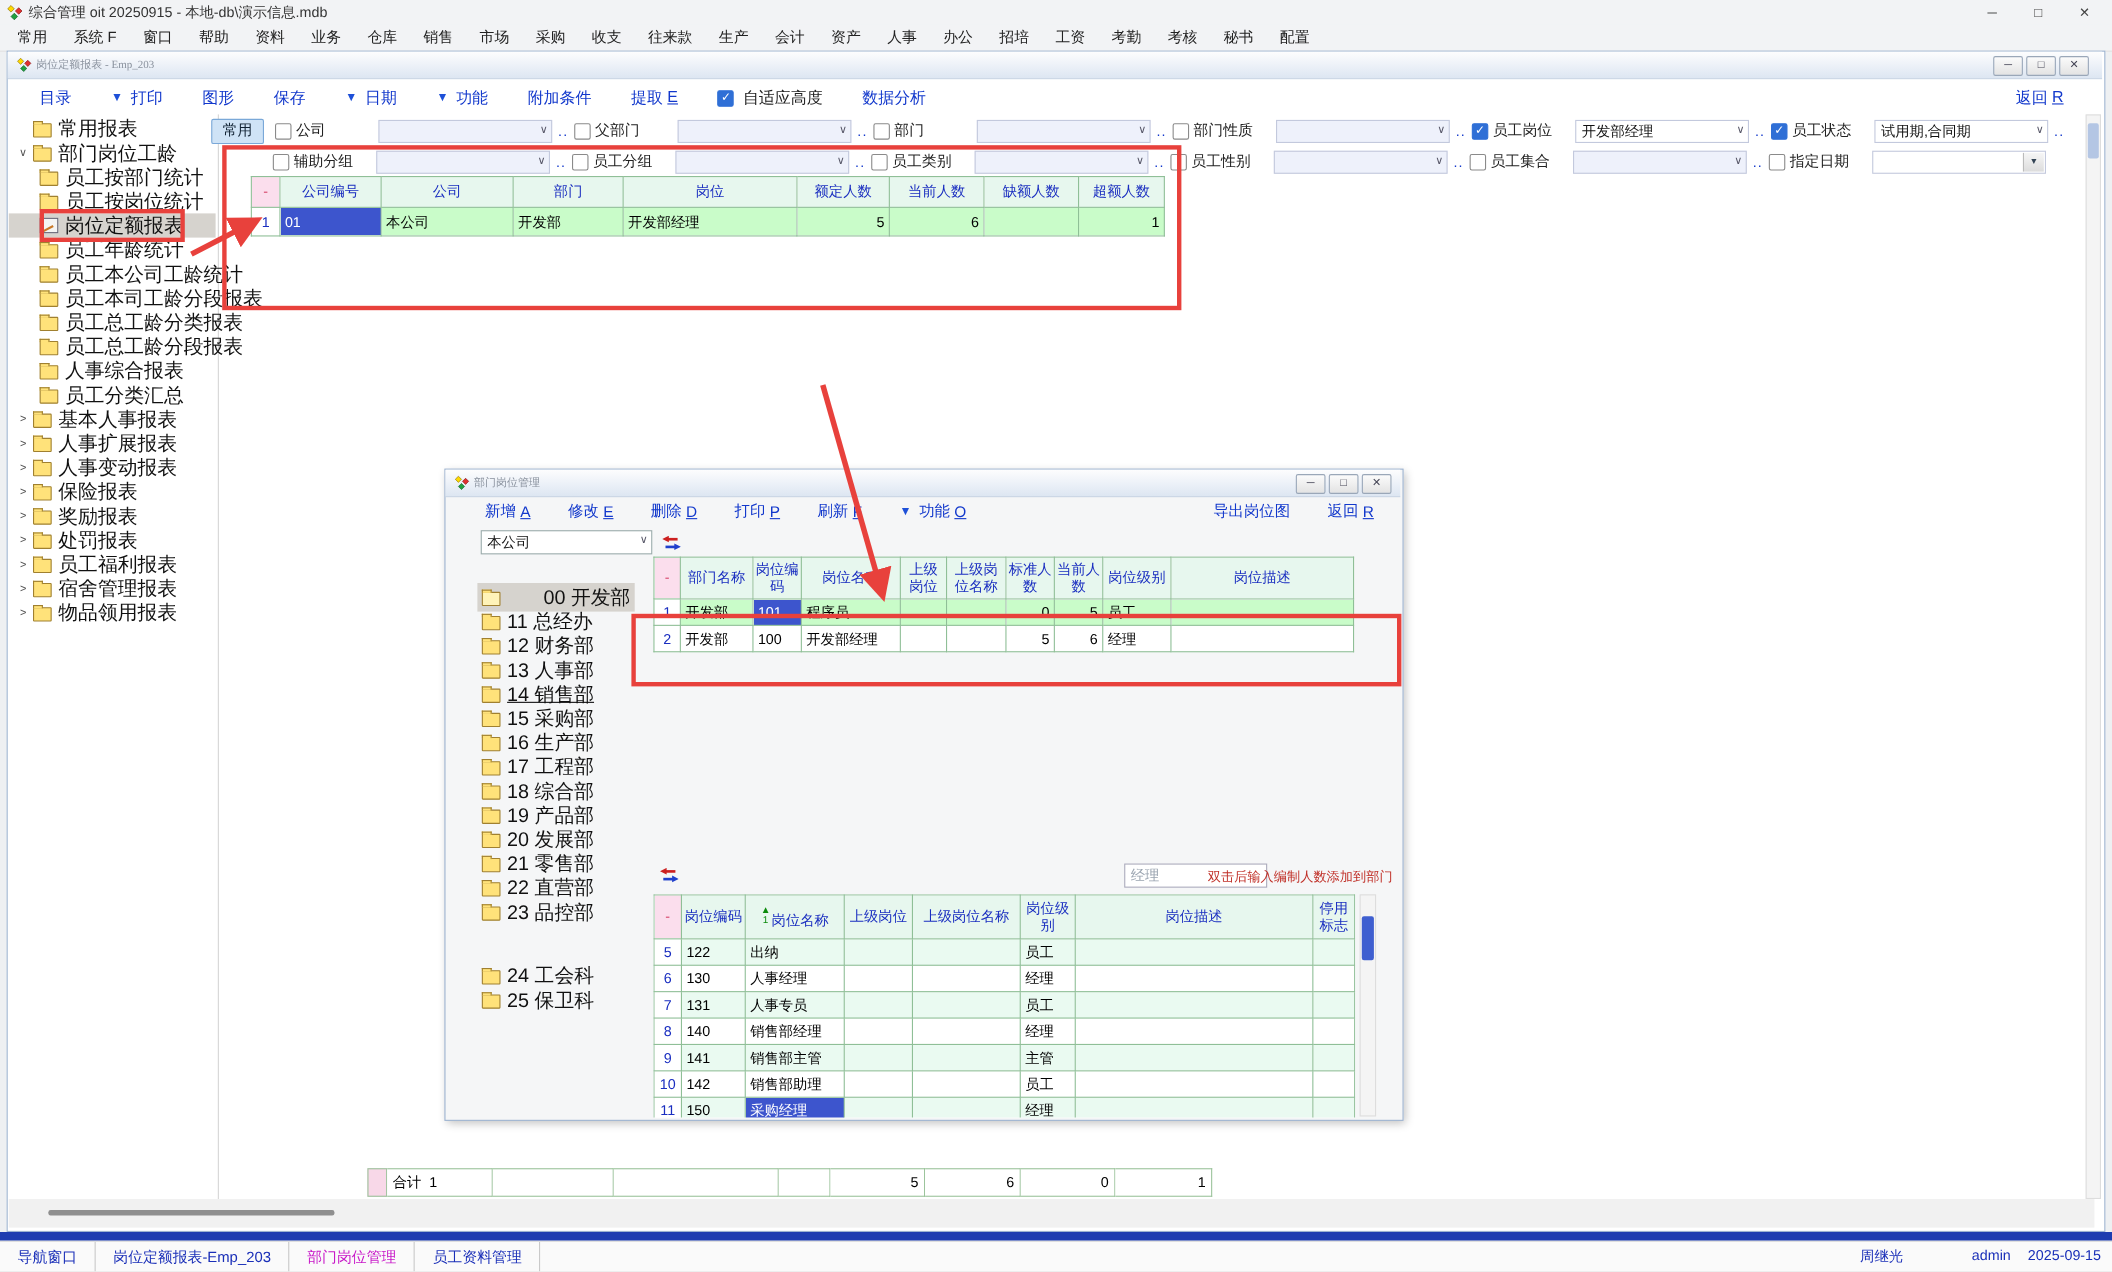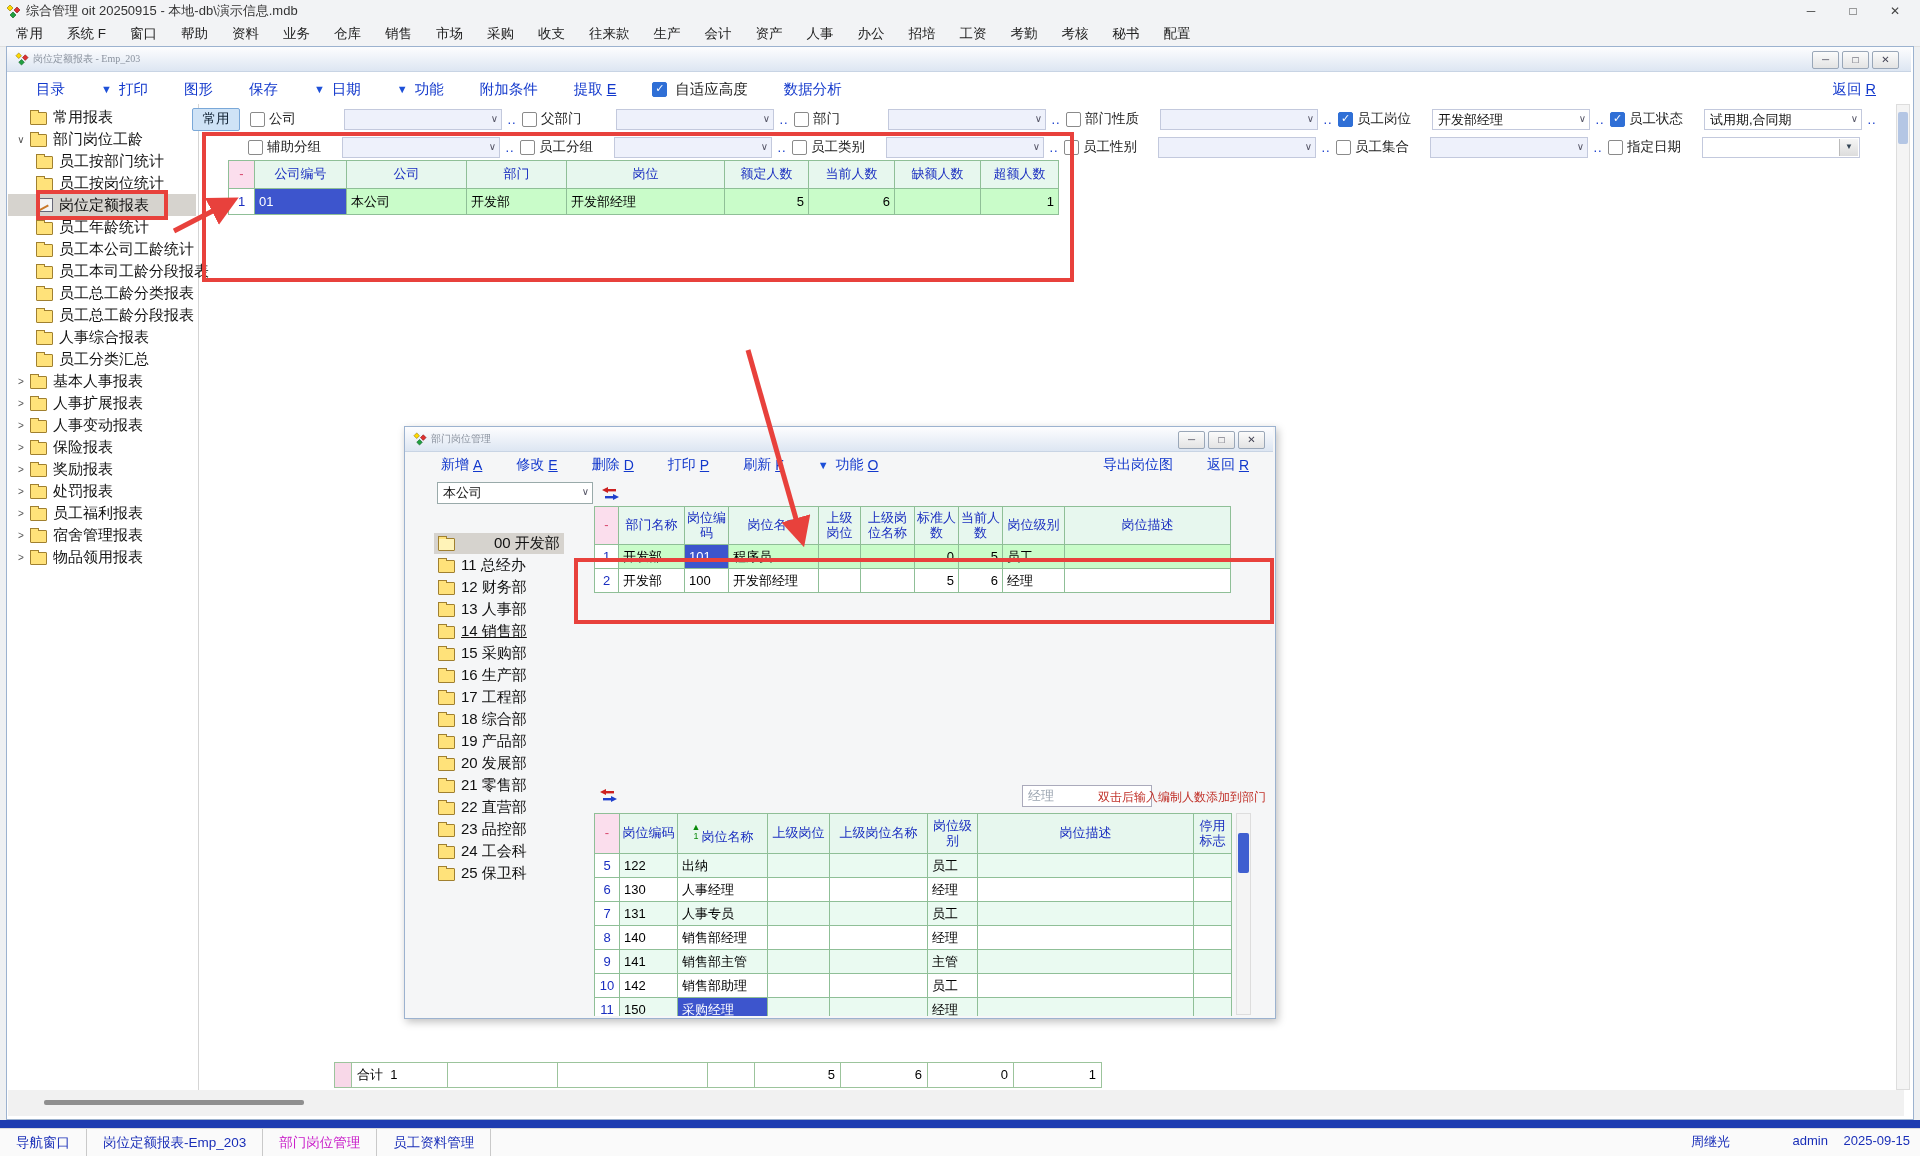--- a/index.html
+++ b/index.html
@@ -38,21 +38,21 @@
   .frow{display:flex;align-items:center;height:26px;}
   .fgrp{display:flex;align-items:center;width:272px;flex:none;}
   .flab{display:flex;align-items:center;width:94px;font-size:13.5px;color:#222;flex:none;}
   .fgrp .dd{width:158px;}
   .dots{width:20px;text-align:center;color:#1238cc;font-size:13px;letter-spacing:1px;flex:none;}
   .cbtn{width:46px;height:21px;background:#cfe3f6;border:1px solid #7aa8d8;border-radius:2px;font-size:13.5px;color:#123;
         text-align:center;line-height:20px;flex:none;margin-right:10px;}
   .datebtn{position:absolute;right:1px;top:1px;width:18px;height:17px;background:linear-gradient(#f6f6f6,#dcdcdc);
         border-left:1px solid #bbb;font-size:8px;color:#345;text-align:center;line-height:16px;}
   
-  .titem{height:22px;display:flex;align-items:center;font-size:15px;color:#111;white-space:nowrap;}
+  .titem{height:22px;display:flex;align-items:center;font-size:18px;color:#111;white-space:nowrap;}
   .titem.l0{padding-left:22px;}
   .titem.l1{padding-left:28px;}
   .chev{width:14px;margin-left:-16px;margin-right:2px;color:#555;font-size:10px;text-align:center;flex:none;}
   .chev.r::before{content:">";}
   .chev.d::before{content:"∨";}
   .folder{width:15px;height:11px;background:#ffe27a;border:1px solid #a08030;border-radius:1px;position:relative;
           margin-right:6px;margin-top:2px;flex:none;}
   .folder::before{content:"";position:absolute;top:-3px;left:-1px;width:7px;height:2px;background:#ffe27a;
           border:1px solid #a08030;border-bottom:none;}
   .folder.open{background:#fff3b8;}
@@ -590,21 +590,21 @@
         <span>21 零售部</span>
       </div>
     <div class="titem" style="padding-left:12px;">
         <span class="folder"></span>
         <span>22 直营部</span>
       </div>
     <div class="titem" style="padding-left:12px;">
         <span class="folder"></span>
         <span>23 品控部</span>
       </div>
-    <div class="titem" style="padding-left:12px;">
+    <div class="titem" style="padding-left:12px;margin-top:36px;">
         <span class="folder"></span>
         <span>24 工会科</span>
       </div>
     <div class="titem" style="padding-left:12px;">
         <span class="folder"></span>
         <span>25 保卫科</span>
       </div>
   </div>
 
   <table class="g abs" style="left:594px;top:506px;">

